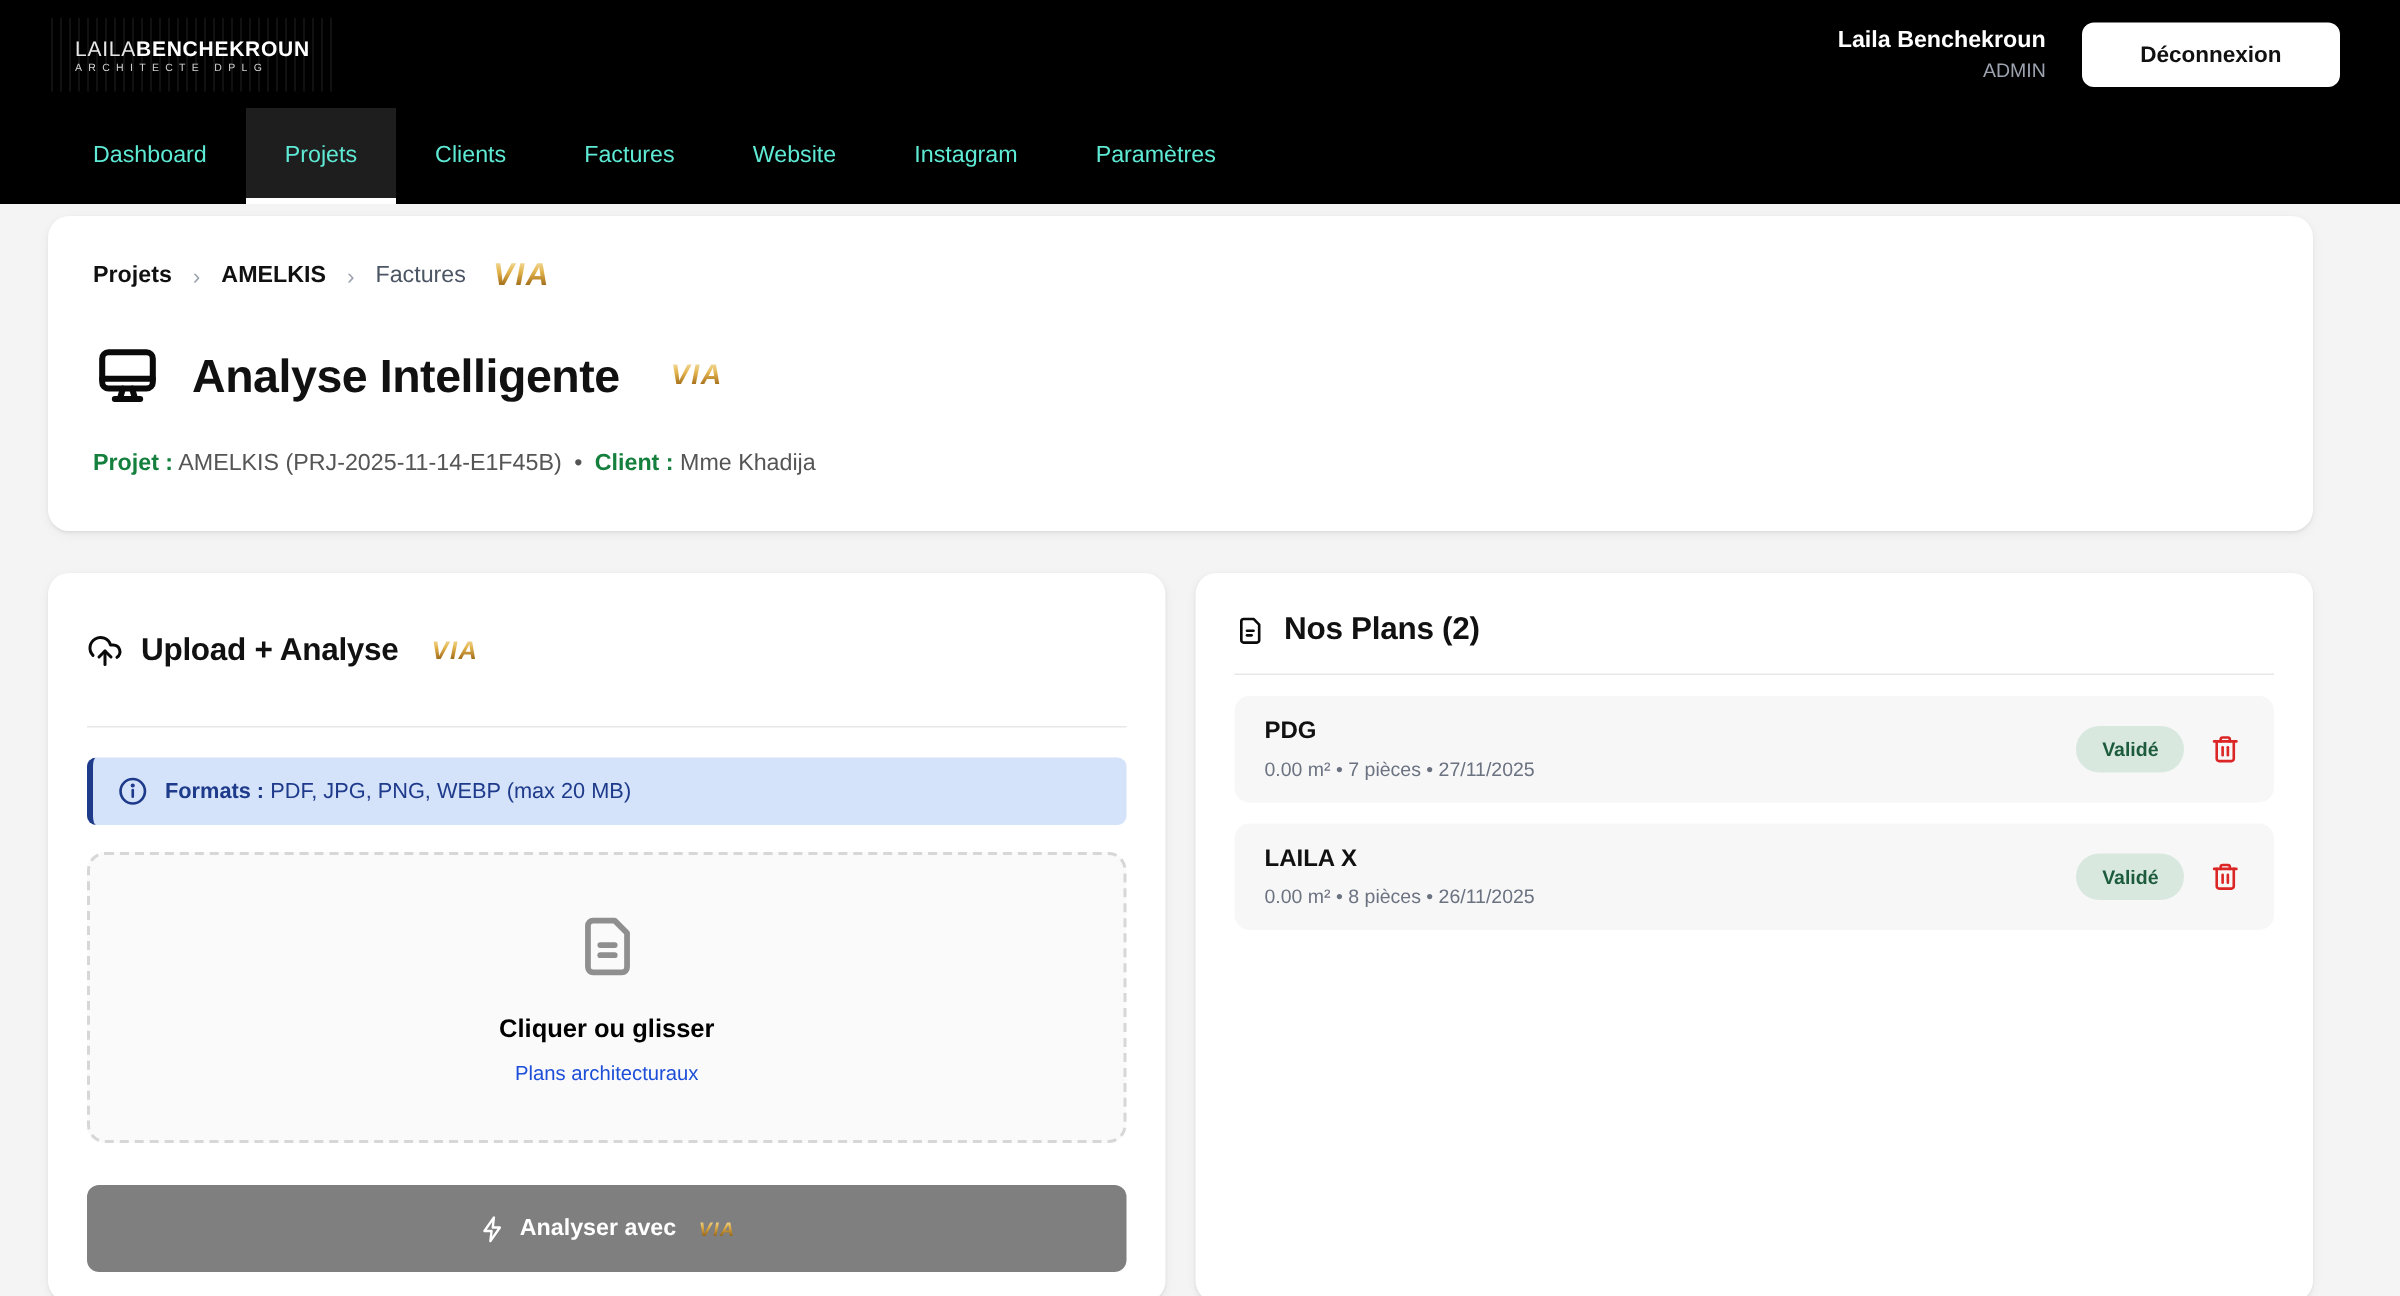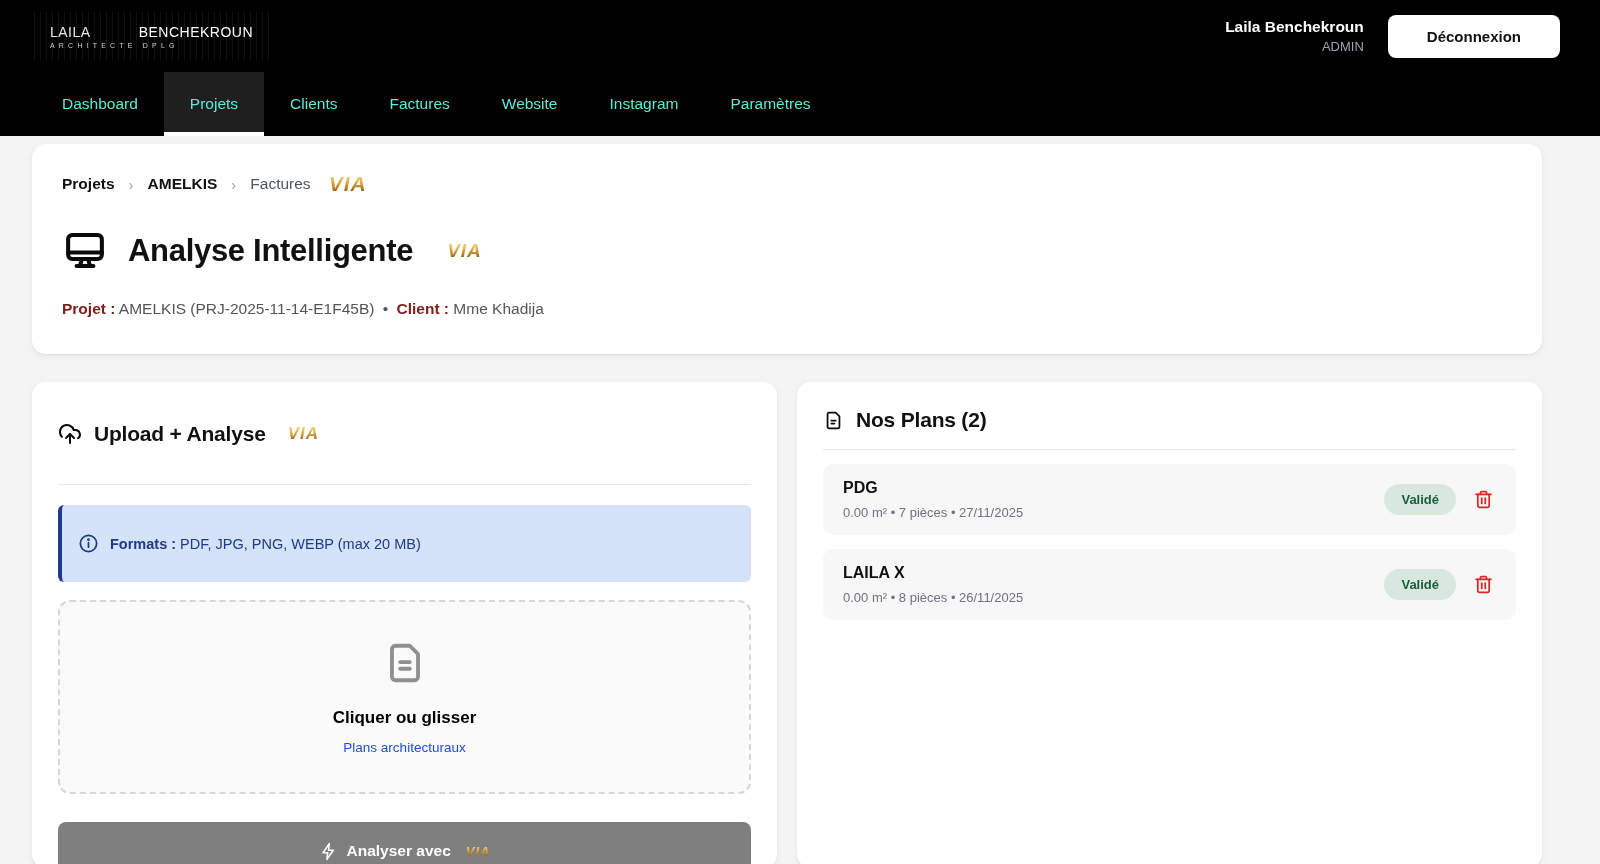--- a/index.html
+++ b/index.html
@@ -17,21 +17,21 @@
     padding: 0 40px;
   }
   .logo { position: relative; padding: 4px 10px; }
   .logo::before {
     content: ""; position: absolute; inset: -8px -6px;
     background: repeating-linear-gradient(90deg, rgba(255,255,255,0.12) 0 1px, transparent 1px 6px);
     opacity: .55; pointer-events: none;
   }
   .logo-line1 { color: #fff; font-size: 14px; letter-spacing: .5px; white-space: nowrap; position: relative; }
   .logo-line1 .thin { font-weight: 300; opacity: .9; }
-  .logo-line1 .bold { font-weight: 400; margin-left: 48px; }
+  .logo-line1 .bold { font-weight: 700; }
   .logo-line2 { color: #d4d4d4; font-size: 7px; letter-spacing: 4.2px; margin-top: 2px; position: relative; white-space: nowrap; }
   .topbar-right { display: flex; align-items: center; gap: 24px; }
   .user-block { text-align: right; }
   .user-name { color: #fff; font-weight: 700; font-size: 15.5px; }
   .user-role { color: #9ca3af; font-size: 13px; margin-top: 3px; }
   .logout-btn {
     background: #fff; color: #111; font-family: inherit;
     font-weight: 700; font-size: 15px; border: none; border-radius: 8px;
     padding: 13px 39px; cursor: pointer;
   }
@@ -70,38 +70,38 @@
   .via-breadcrumb { font-size: 21px; margin-left: 4px; }
   .via-title { font-size: 19px; margin-left: 14px; }
   .via-card { font-size: 17px; margin-left: 10px; }
   .via-btn { font-size: 13px; margin-left: 6px; }
 
   .title-row { display: flex; align-items: center; gap: 20px; margin-top: 32px; }
   .title-row h1 { font-size: 31px; font-weight: 800; letter-spacing: -.3px; }
   .monitor-icon-wrap { display: flex; color: #0a0a0a; }
 
   .subtitle { margin-top: 26px; font-size: 15.5px; color: #555; }
-  .subtitle strong { color: #7f1d1d; font-weight: 700; }
+  .subtitle strong { color: #15803d; font-weight: 700; }
   .subtitle .dot { margin: 0 4px; }
 
   
   .columns { display: flex; gap: 20px; margin: 0 58px 0 32px; height: 486px; }
   .columns .card { flex: 1; padding: 26px; }
 
   .card-header { display: flex; align-items: center; gap: 12px; }
   .card-header h2 { font-size: 21px; font-weight: 800; letter-spacing: -.2px; }
   .upload-card .card-header { margin-top: 14px; }
   hr.divider { border: none; border-top: 1px solid #e8e8ea; }
   .upload-card hr.divider { margin-top: 38px; }
   .plans-card hr.divider { margin-top: 17px; }
 
   
   .info-banner {
     margin-top: 20px; background: #d4e2fa; border-left: 4px solid #1e3a8a;
-    border-radius: 6px; padding: 28px 16px; display: flex; align-items: center; gap: 11px;
+    border-radius: 6px; padding: 12px 16px; display: flex; align-items: center; gap: 11px;
     color: #1e3a8a; font-size: 14.5px;
   }
   .info-banner strong { font-weight: 700; }
   .info-icon { flex: none; display: flex; color: #1e3a8a; }
 
   
   .dropzone {
     margin-top: 18px; height: 194px; background: #fafafa;
     border: 2px dashed #d7d7d7; border-radius: 12px;
     display: flex; flex-direction: column; align-items: center; justify-content: center;

